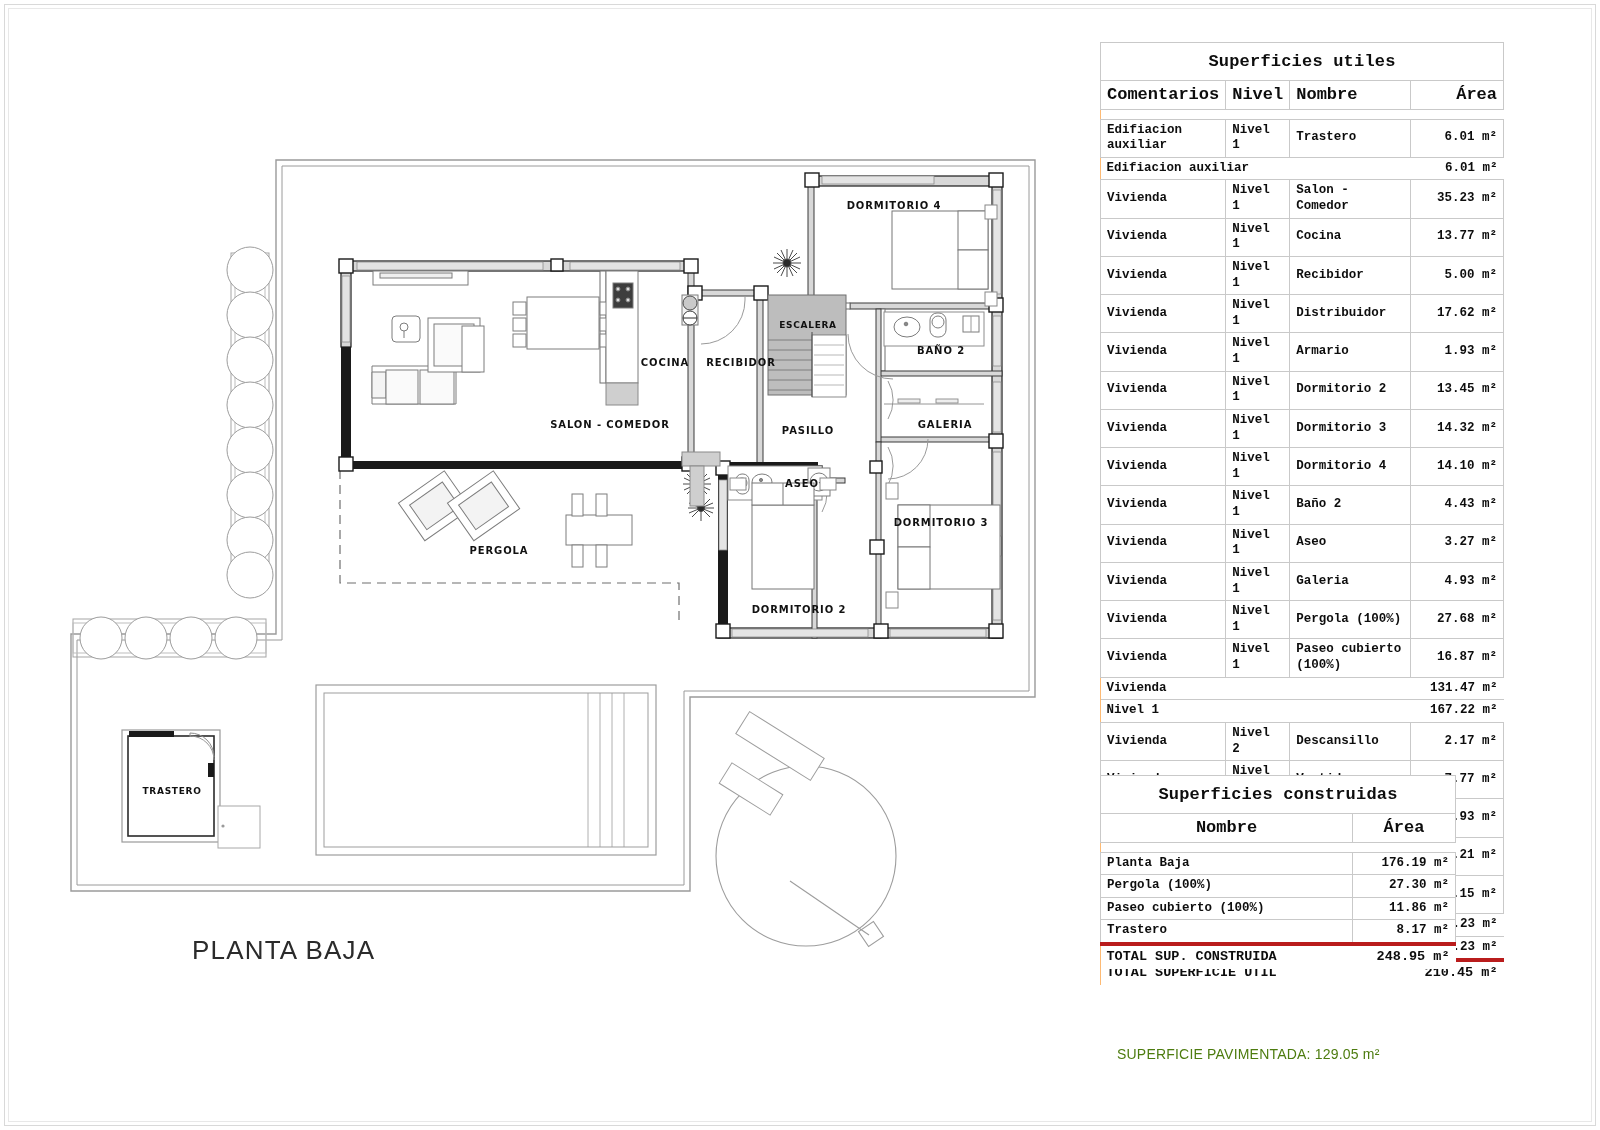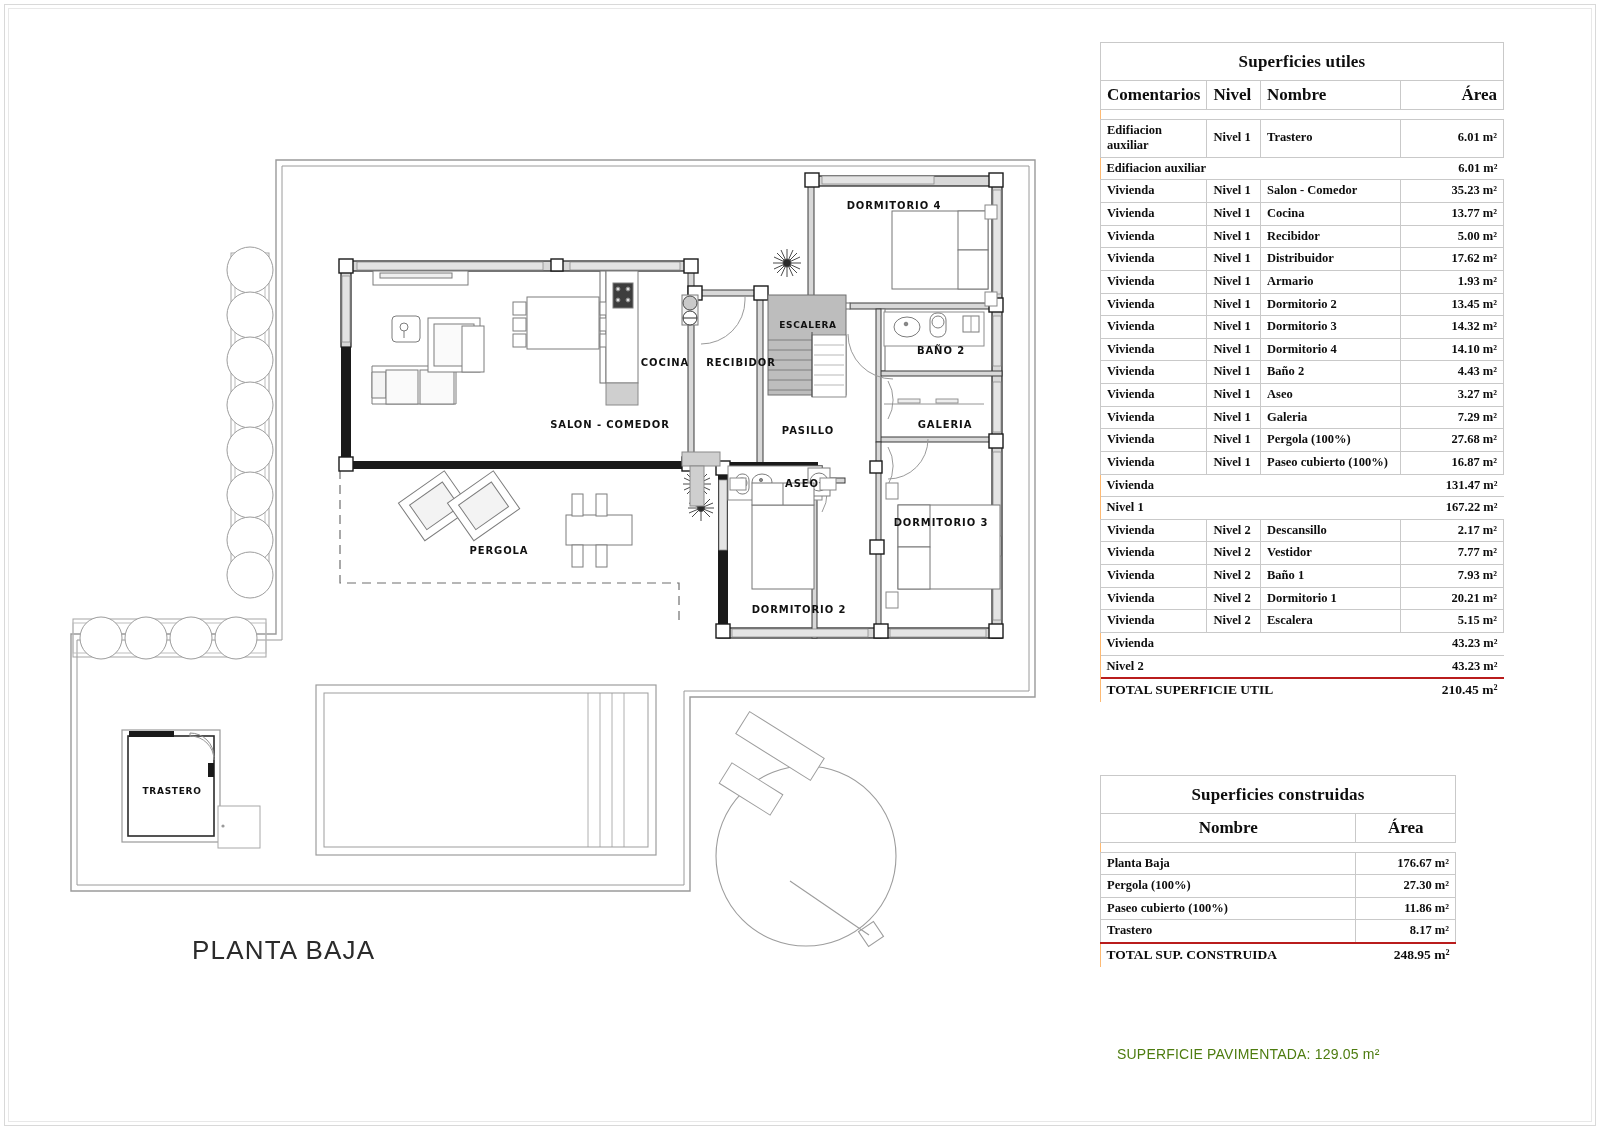--- a/index.html
+++ b/index.html
@@ -24,34 +24,34 @@
   .rlabel{
     position:absolute;font-family:"DejaVu Sans", sans-serif;
     font-weight:700;font-size:10px;letter-spacing:.9px;color:#111;
     white-space:nowrap;transform:translate(-50%,-50%);
   }
   .rlabel.sm{font-size:9px;letter-spacing:.7px;}
 
   
   .tbl{
     position:absolute;border-collapse:collapse;background:#fdba74;
-    font-family:Liberation Serif, serif;
+    font-family:Liberation Mono, monospace;
   }
   .tbl td,.tbl th{
     border:1px solid #c9c9c9;padding:3px 6px;font-size:12.5px;font-weight:700;
     color:#0d0d0d;line-height:1.25;vertical-align:middle;background:#fff;
   }
   .tbl .title{
     text-align:center;font-size:17px;font-weight:700;padding:8px 6px;letter-spacing:.2px;
   }
   .tbl .hdr{font-size:17px;}
   .tbl .area{text-align:right;white-space:nowrap;}
   .tbl .spacer td{border-left:none;border-right:none;border-top:none;border-bottom:none;height:9px;padding:0;}
   .tbl .sub td{border-left:none;border-right:none;border-top:1px solid #c9c9c9;border-bottom:1px solid #c9c9c9;}
-  .tbl .grand td{border:none;border-top:2px solid #b91c1c;font-size:13.5px;}
+  .tbl .grand td{border:none;border-top:4px solid #b91c1c;font-size:13.5px;}
 
   #tbl-utiles{left:1100px;top:42px;width:404px;}
   #tbl-construidas{left:1100px;top:775px;width:356px;}
 
   .pavimentada{
     position:absolute;left:1117px;top:1046px;
     font-family:"Liberation Sans", sans-serif;font-size:14px;color:#4d7c0f;letter-spacing:.2px;
   }
 </style>
 </head>
@@ -497,21 +497,21 @@
     <tr>
         <td>Vivienda</td>
         <td>Nivel 1</td>
         <td>Aseo</td>
         <td class="area">3.27 m²</td>
       </tr>
     <tr>
         <td>Vivienda</td>
         <td>Nivel 1</td>
         <td>Galeria</td>
-        <td class="area">7.29 m²</td>
+        <td class="area">4.93 m²</td>
       </tr>
     <tr>
         <td>Vivienda</td>
         <td>Nivel 1</td>
         <td>Pergola (100%)</td>
         <td class="area">27.68 m²</td>
       </tr>
     <tr>
         <td>Vivienda</td>
         <td>Nivel 1</td>
@@ -586,21 +586,21 @@
     <tr>
       <td class="hdr" style="text-align:center">Nombre</td>
       <td class="hdr area" style="text-align:center">Área</td>
     </tr>
     <tr class="spacer">
         <td colspan="2"></td>
       </tr>
 
     <tr>
         <td>Planta Baja</td>
-        <td class="area">176.67 m²</td>
+        <td class="area">176.19 m²</td>
       </tr>
     <tr>
         <td>Pergola (100%)</td>
         <td class="area">27.30 m²</td>
       </tr>
     <tr>
         <td>Paseo cubierto (100%)</td>
         <td class="area">11.86 m²</td>
       </tr>
     <tr>

